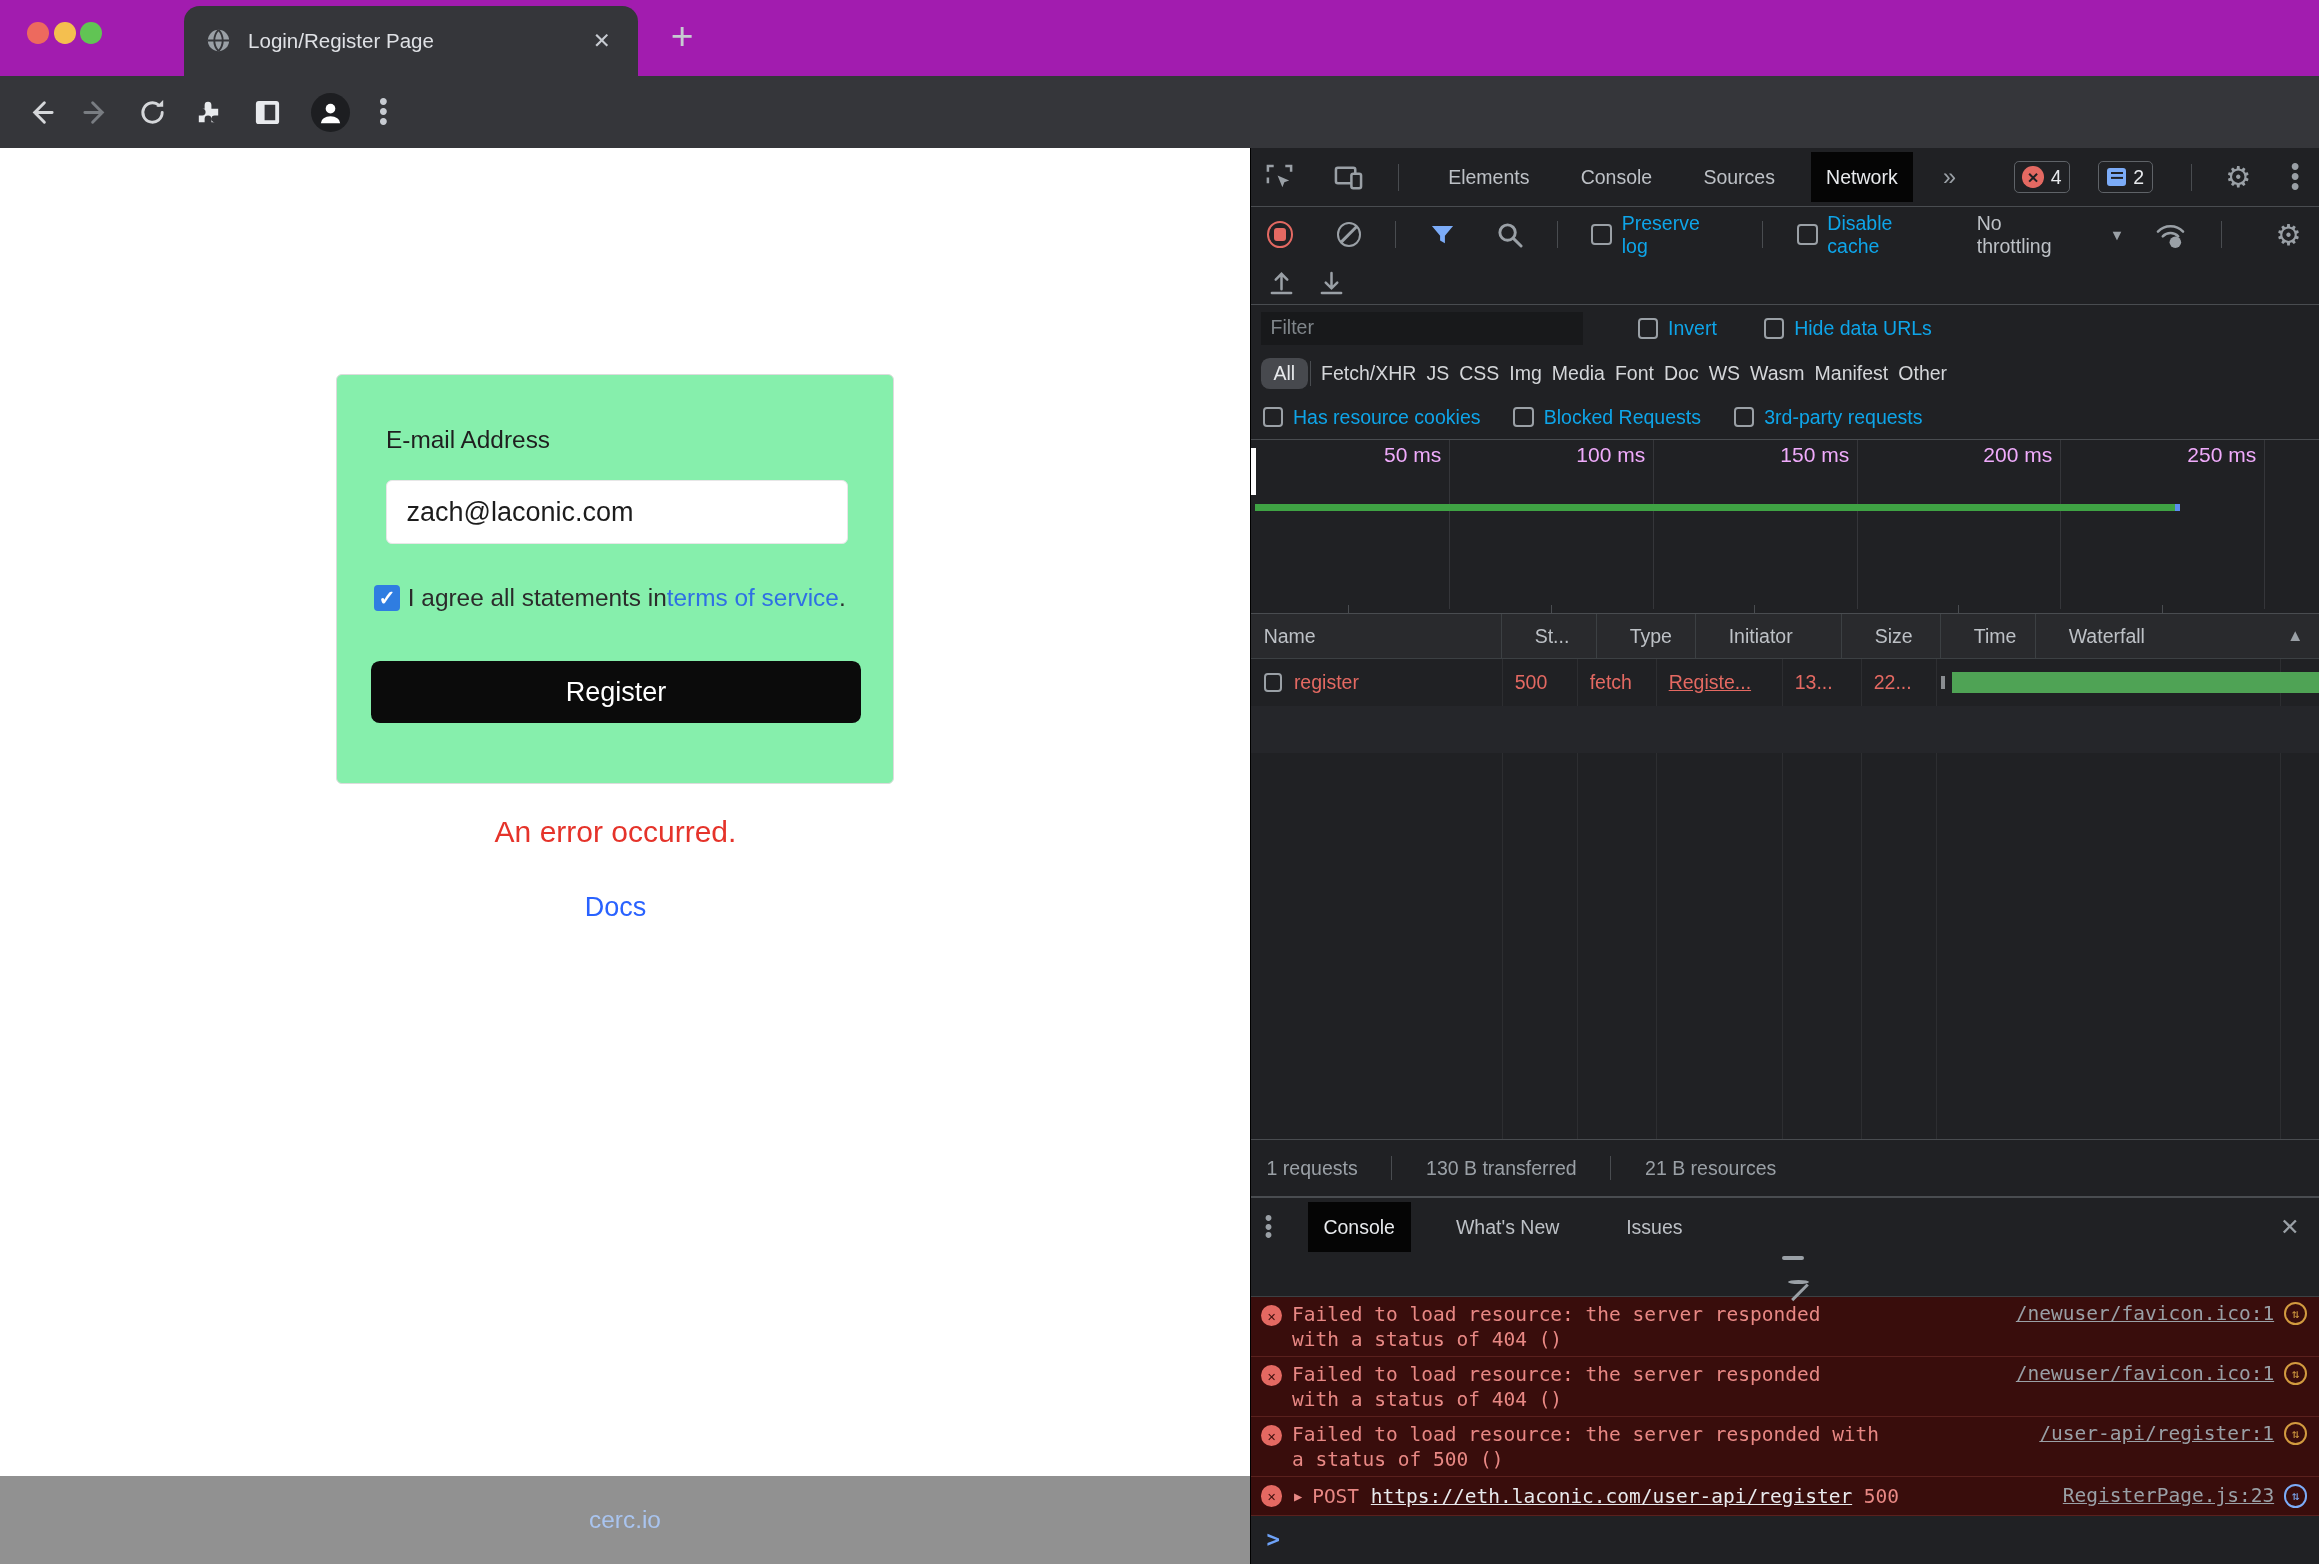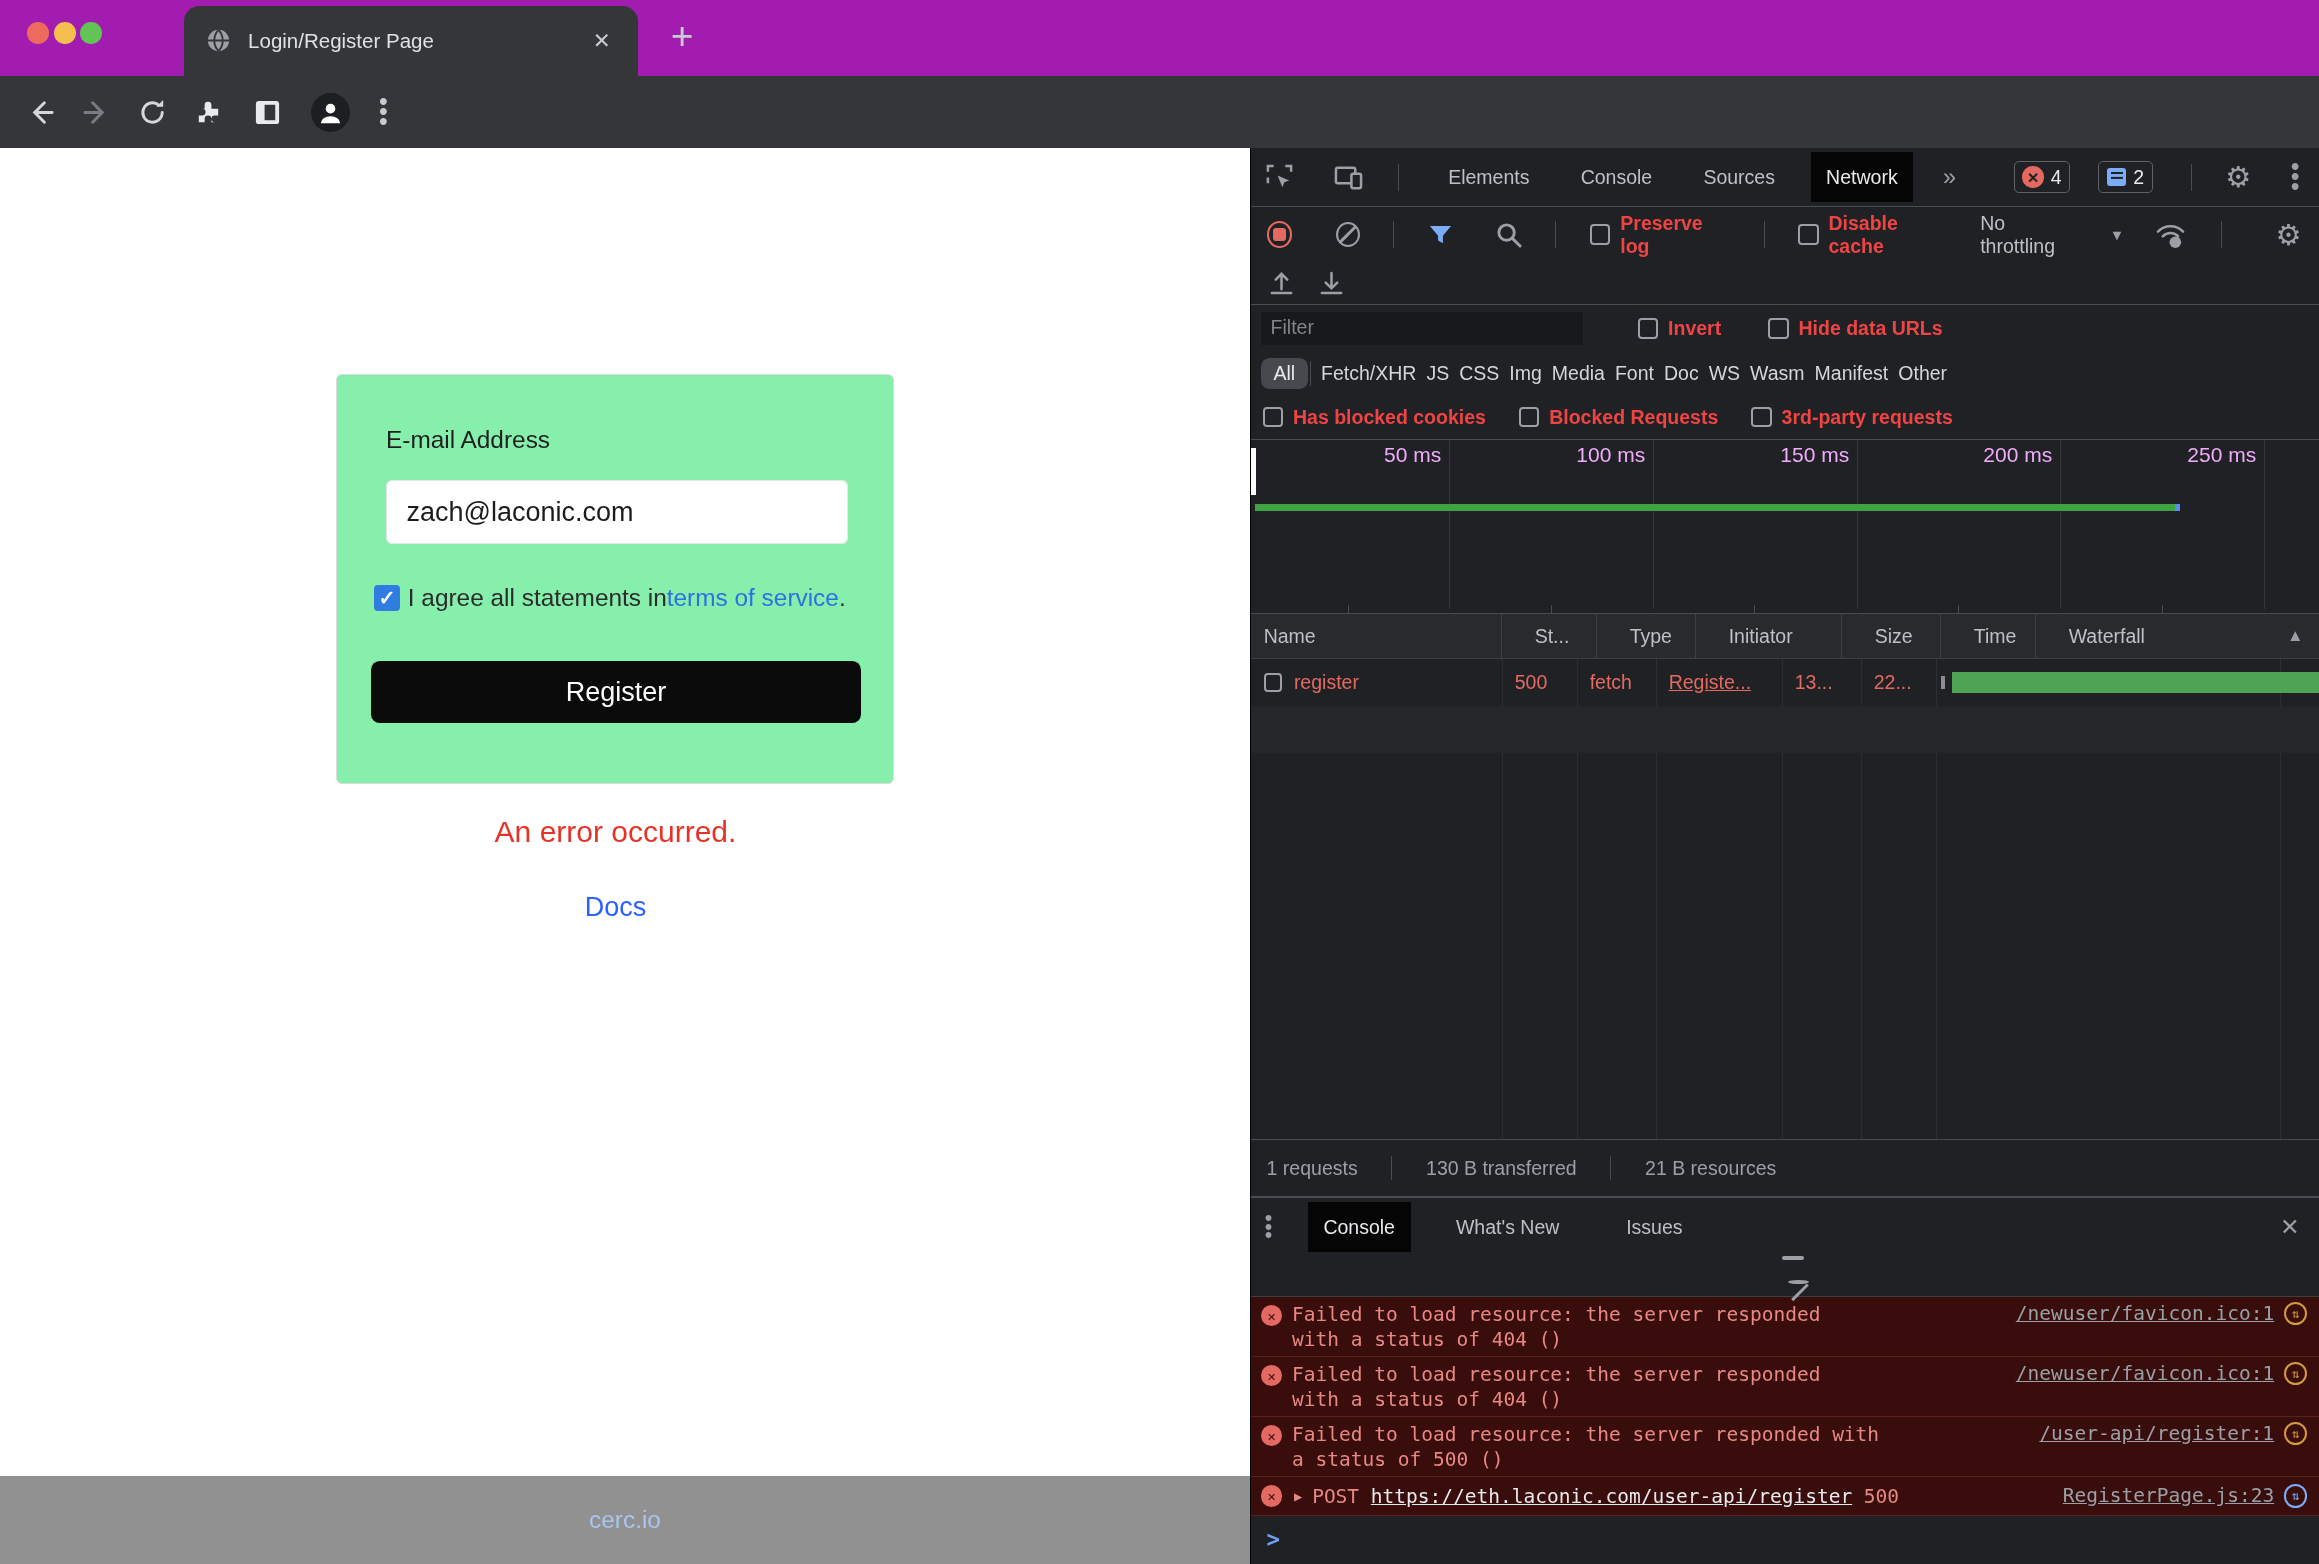--- a/index.html
+++ b/index.html
@@ -93,21 +93,21 @@
   .ddown { color:#bdc1c6; margin-left:9.8px; }
   .dcaret { color:#9aa0a6; font-size:14.6px; margin:0 9.8px; }
   .har-row { height:43px; border-bottom:1px solid #494c50; gap:25px; padding-left:17.6px; }
   
   .filter-row { height:47px; padding-left:9.8px; }
   .net-filter { width:322px; height:33px; background:#18191b; color:#80868b; padding:3.9px 9.8px; font-size:19.5px; }
   .pills-row { height:43px; padding-left:9.8px; gap:10px; color:#d4d6d9; }
   .pill-all { background:#47494e; color:#e8eaed; border-radius:8.8px; padding:3.9px 12.7px; }
   .pill-sep { width:1px; height:25px; background:#494c50; margin-left:-7.8px; }
   .cbx-row { height:45px; padding-left:11.7px; gap:33px; border-bottom:1px solid #494c50; }
-  .cb-lab { display:flex; align-items:center; color:#ef4444;font-weight:bold; }
+  .cb-lab { display:flex; align-items:center; color:#0ea5e9; }
   
   .overview { position:relative; height:174px; border-bottom:1px solid #494c50; }
   .ov-grid { position:absolute; top:0; bottom:3.9px; width:1px; background:#35363a; }
   .ov-lab { position:absolute; top:3px; font-size:21px; color:#f0abfc; transform:translateX(-100%); padding-right:7.8px; white-space:nowrap; }
   .ov-line { position:absolute; left:3.9px; top:64px; width:920px; height:6.8px; background:#3fa344; }
   .ov-line-end { position:absolute; left:924px; top:64px; width:4.9px; height:6.8px; background:#5b8df0; }
   .ov-handle { position:absolute; left:0; top:7.8px; width:4.9px; height:47px; background:#fff; }
   .ov-tick { position:absolute; bottom:0; width:1px; height:7.8px; background:#494c50; }
   
   .tbl-header { height:45px; background:#292a2d; border-bottom:1px solid #3c4043; color:#bdc1c6; }
@@ -352,21 +352,21 @@
         <span>Doc</span>
         <span>WS</span>
         <span>Wasm</span>
         <span>Manifest</span>
         <span>Other</span>
       </div>
 
       <div class="dt-row cbx-row">
         <span class="cb-lab">
             <span class="cb"></span>
-            <span>Has blocked cookies</span>
+            <span>Has resource cookies</span>
           </span>
         <span class="cb-lab">
             <span class="cb"></span>
             <span>Blocked Requests</span>
           </span>
         <span class="cb-lab">
             <span class="cb"></span>
             <span>3rd-party requests</span>
           </span>
       </div>

